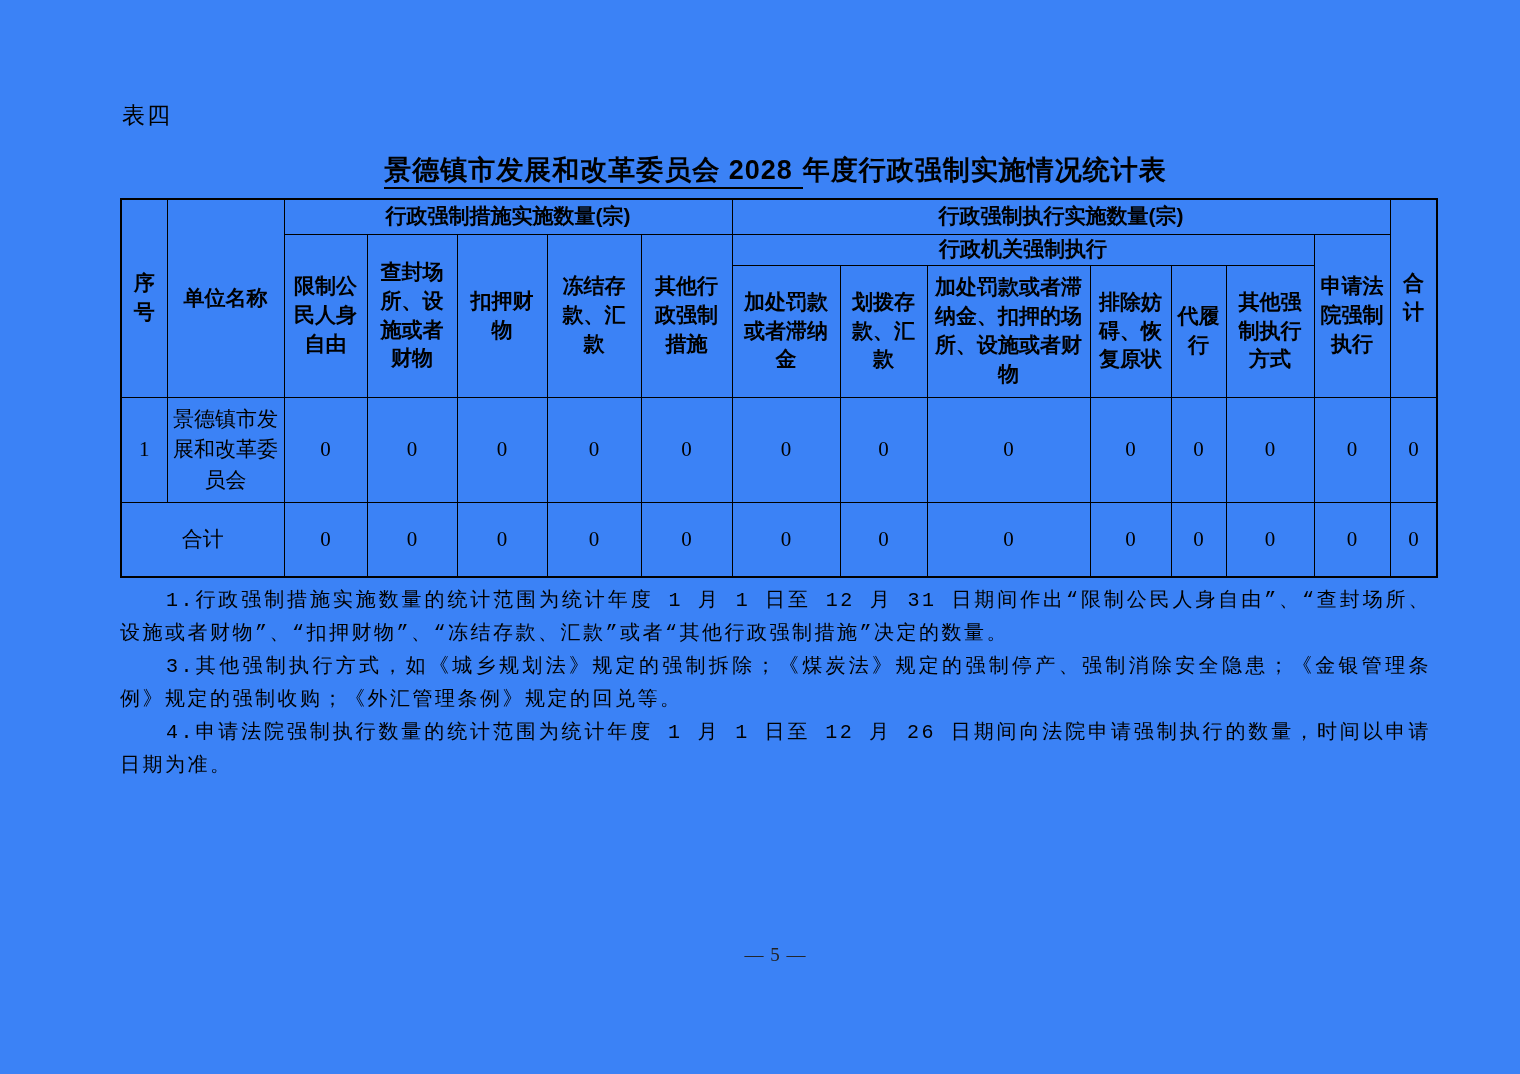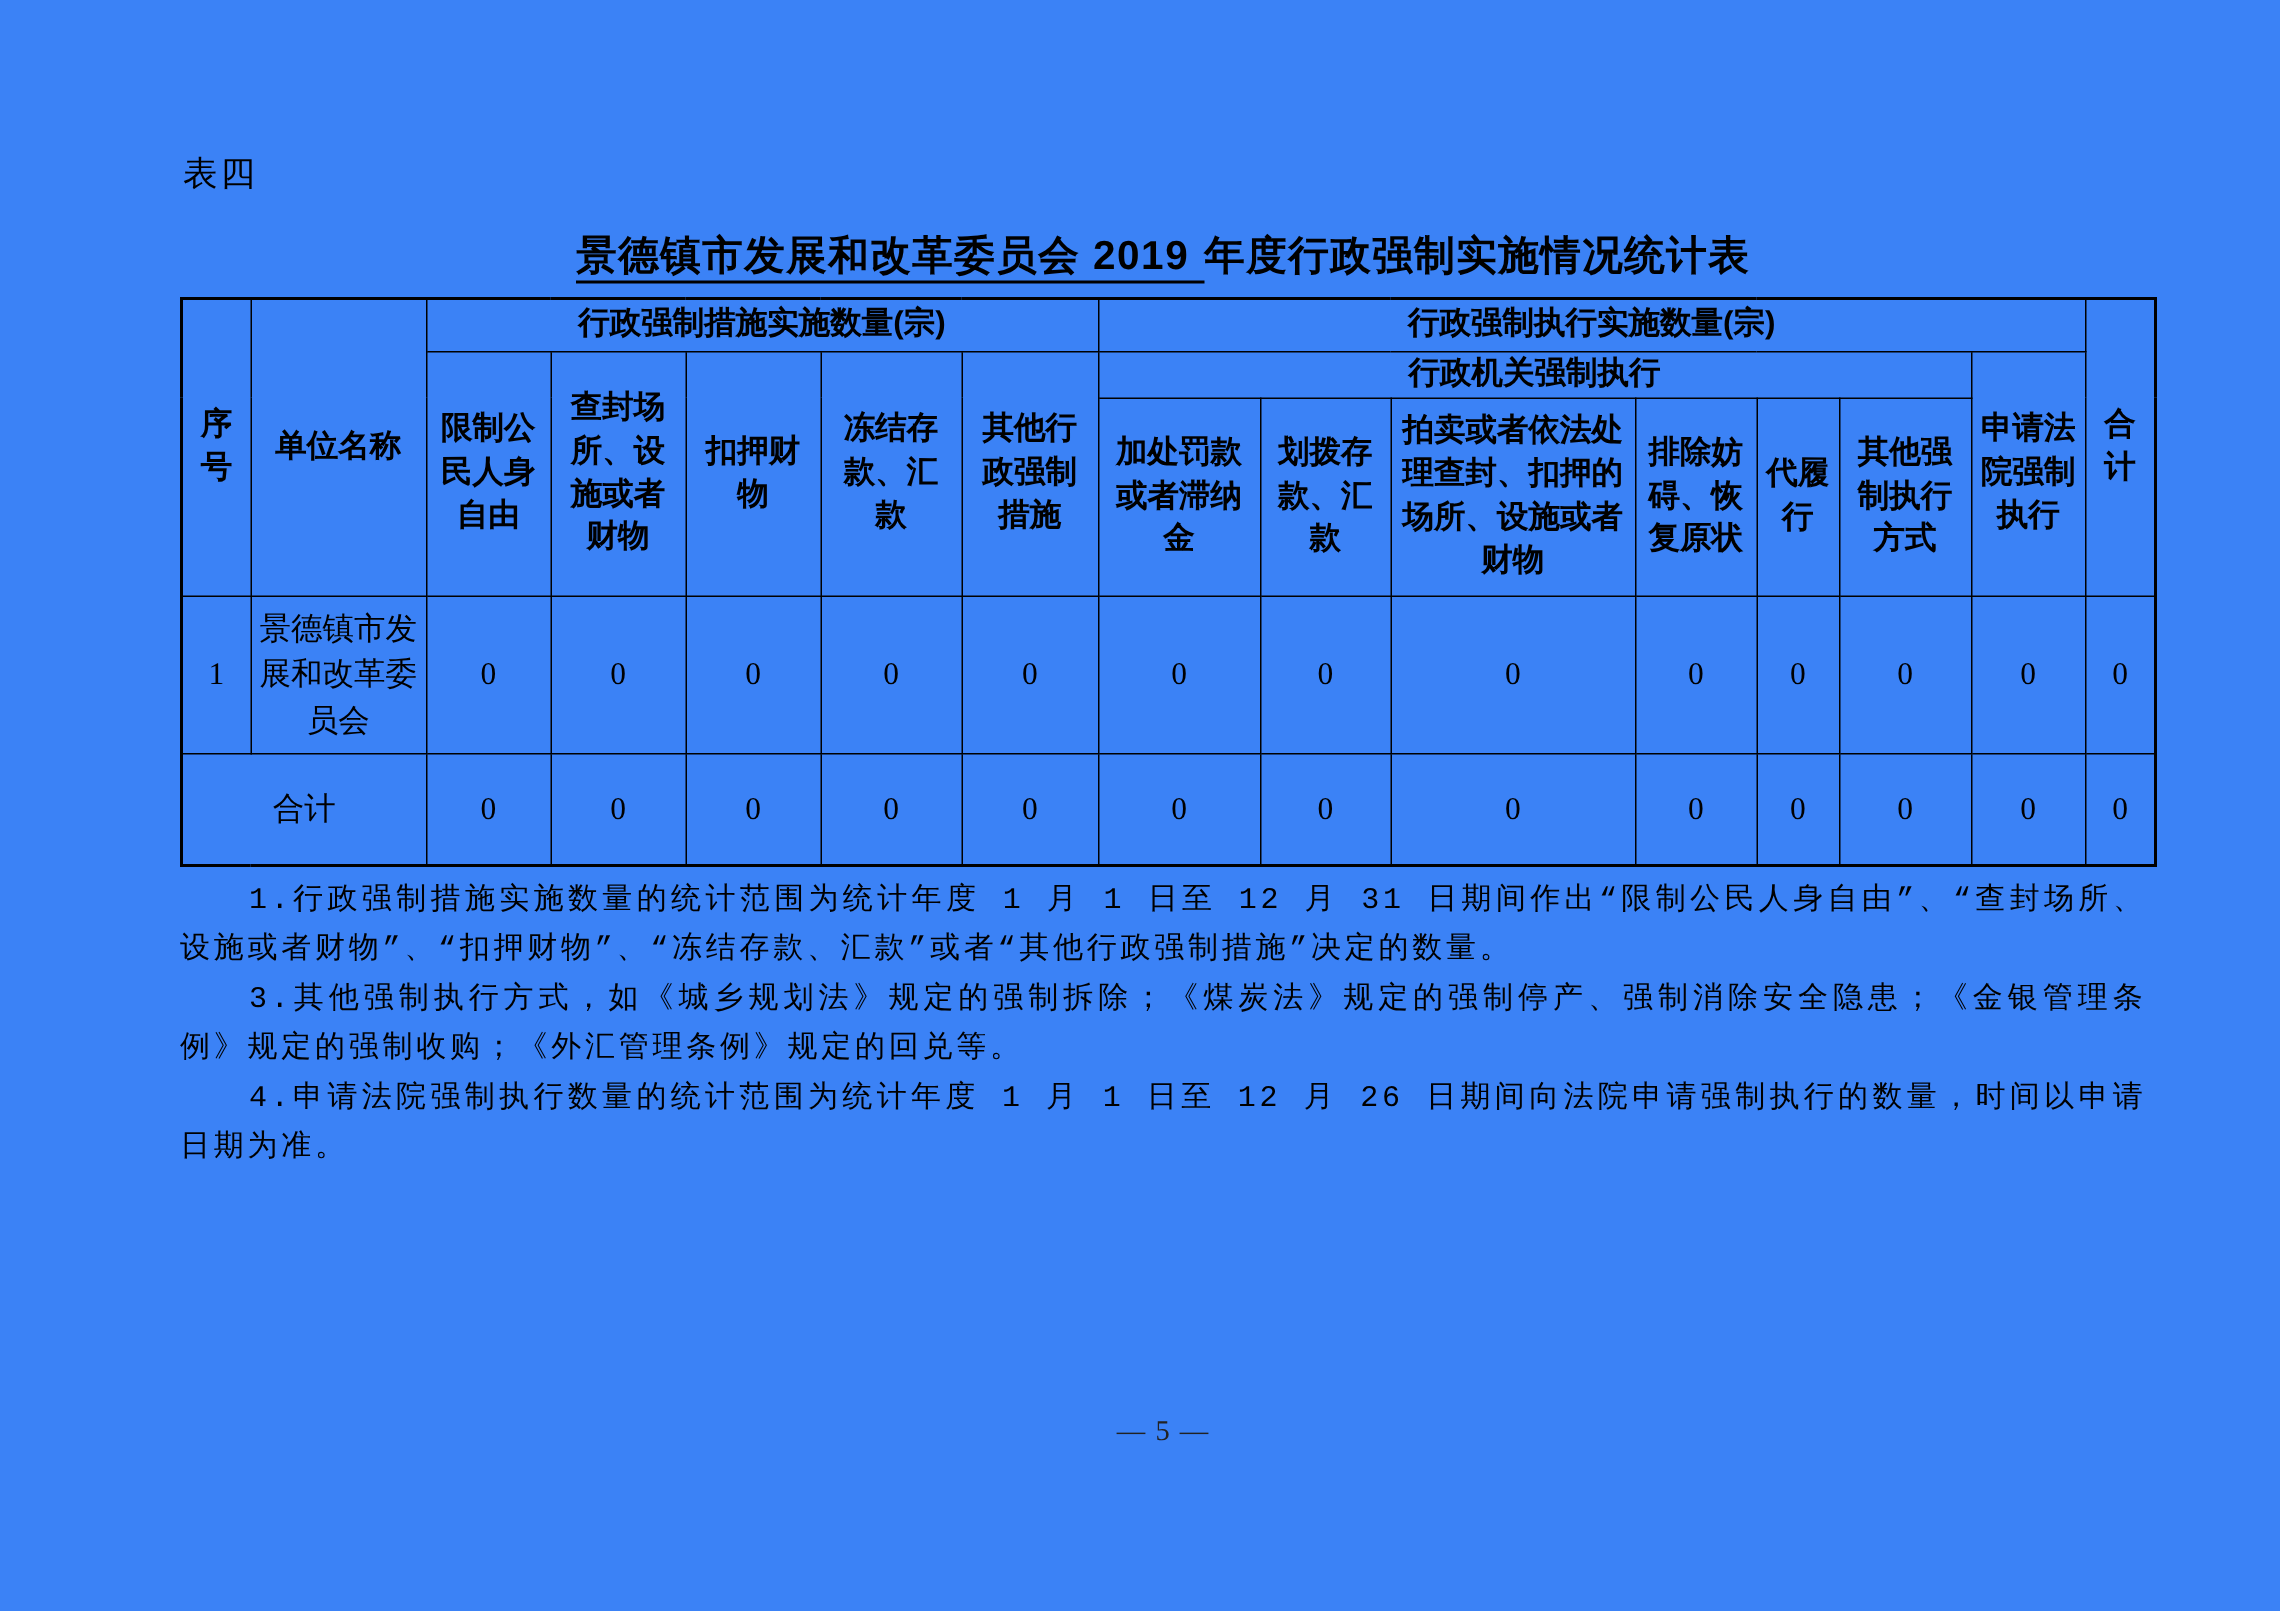--- a/index.html
+++ b/index.html
@@ -113,21 +113,21 @@
   }
 </style>
 </head>
 <body>
 
 <div class="page">
 
   <div class="table-label">表四</div>
 
   <div class="doc-title">
-    <span class="u-part">景德镇市发展和改革委员会 2019</span><span>年度行政强制实施情况统计表</span>
+    <span class="u-part">景德镇市发展和改革委员会 2028</span><span>年度行政强制实施情况统计表</span>
   </div>
 
   <table class="stats">
     <colgroup>
       <col style="width:46px">
         <col style="width:117px">
         <col style="width:83px">
         <col style="width:90px">
         <col style="width:90px">
         <col style="width:94px">
@@ -154,21 +154,21 @@
         <th rowspan="2">查封场所、设施或者财物</th>
         <th rowspan="2">扣押财物</th>
         <th rowspan="2">冻结存款、汇款</th>
         <th rowspan="2">其他行政强制措施</th>
         <th colspan="6">行政机关强制执行</th>
         <th rowspan="2" class="col-court">申请法院强制执行</th>
       </tr>
       <tr class="hr3">
         <th>加处罚款或者滞纳金</th>
         <th>划拨存款、汇款</th>
-        <th>拍卖或者依法处理查封、扣押的场所、设施或者财物</th>
+        <th>加处罚款或者滞纳金、扣押的场所、设施或者财物</th>
         <th>排除妨碍、恢复原状</th>
         <th class="col-daluxing">代履行</th>
         <th class="col-other-exec">其他强制执行方式</th>
       </tr>
     </thead>
     <tbody>
       <tr class="dr1">
         <td>1</td>
         <td>景德镇市发展和改革委员会</td>
         <td>0</td>

